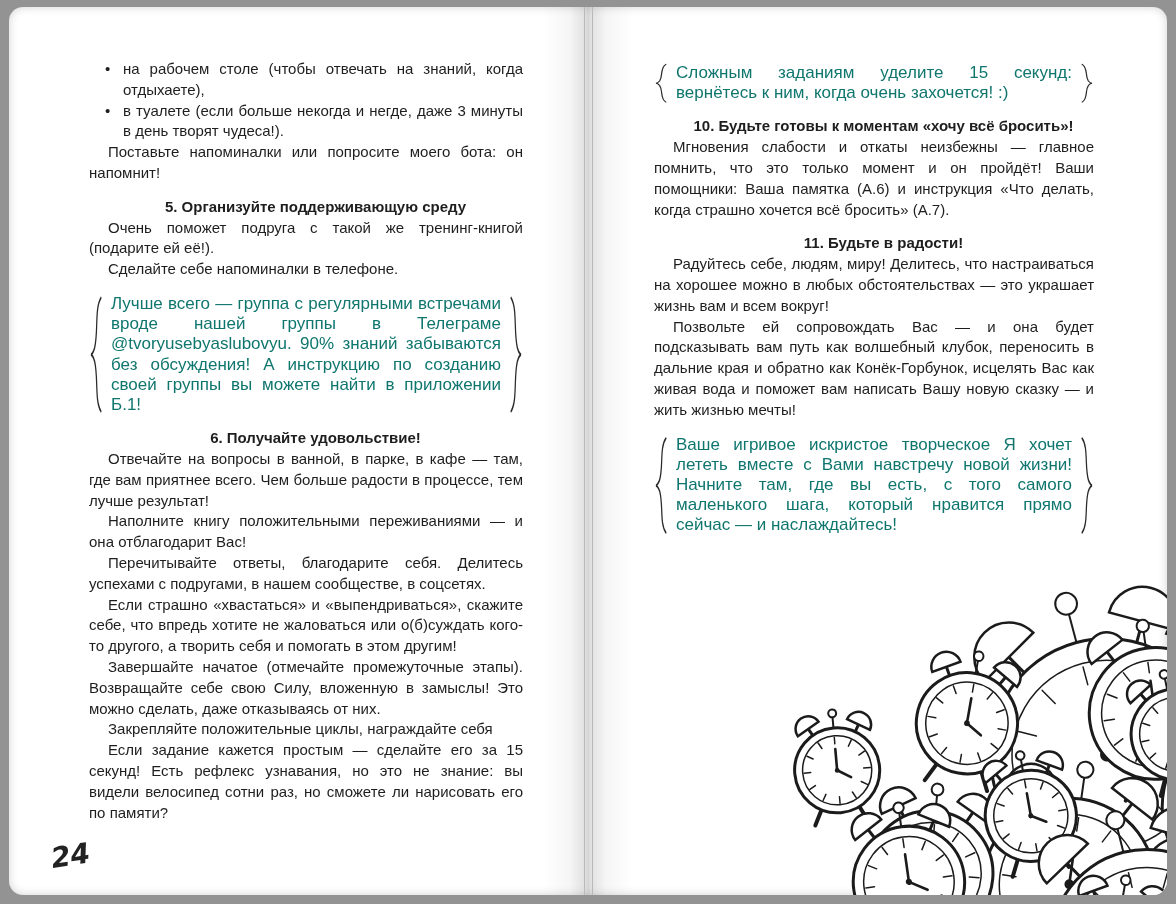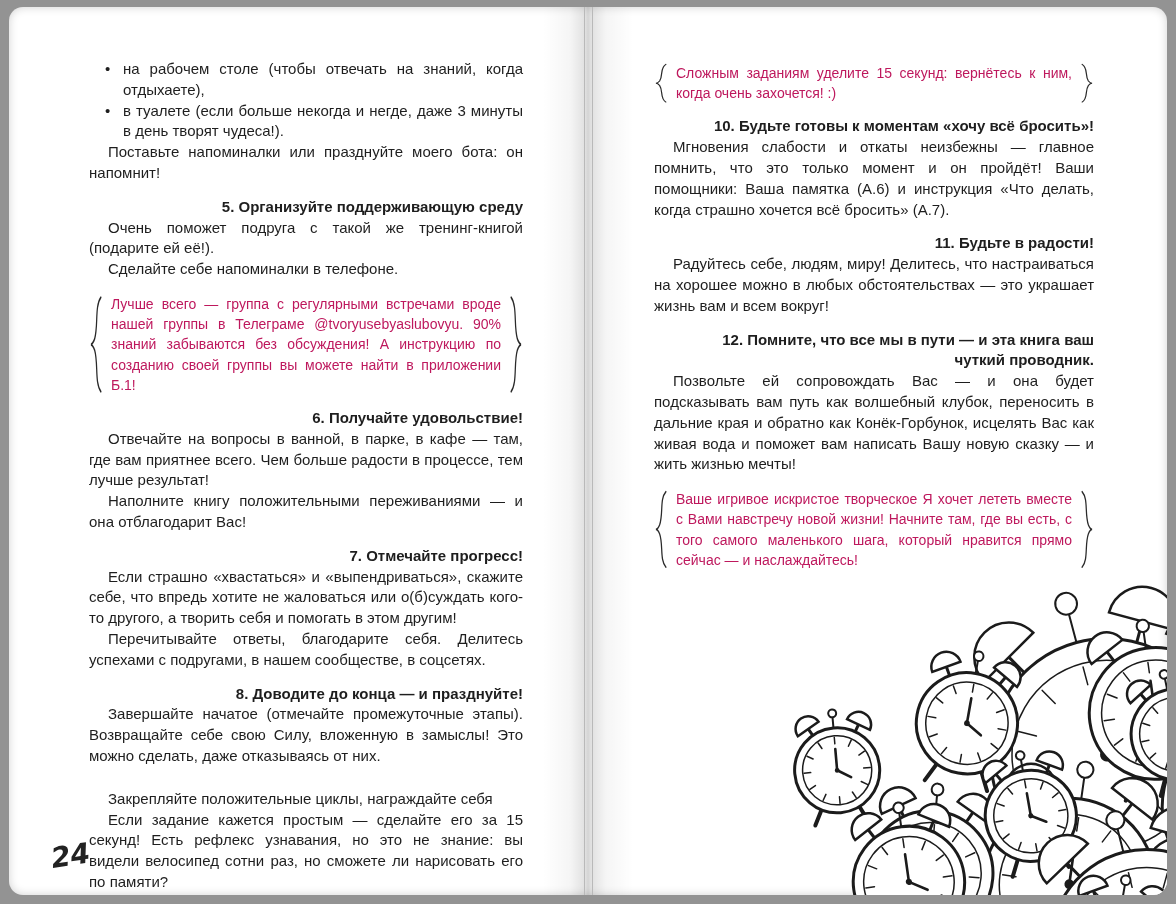--- a/index.html
+++ b/index.html
@@ -26,30 +26,30 @@
     content:"";position:absolute;top:0;bottom:0;width:1px;background:#b9b9b9;
   }
   .spine::before{left:41px;}
   .spine::after{left:49px;}
 
   .col{position:absolute;font-size:15px;line-height:20.8px;}
   .col-left{left:80px;top:52px;width:434px;}
   .col-right{left:645px;top:50px;width:440px;}
 
   p{margin:0;text-indent:19px;text-align:justify;}
-  .gap-top{margin-top:22px;}
+  .gap-top{margin-top:0;}
   h3{margin:13px 0 0 0;font-size:15px;line-height:20.8px;font-weight:bold;
-     text-indent:19px;text-align:right;}
+     text-indent:19px;text-align:center;}
 
   .bullet-row{display:flex;margin-left:16px;}
   .bullet-dot{flex:0 0 18px;}
   .bullet-text{flex:1;text-align:justify;}
 
   .aside{display:flex;align-items:stretch;gap:7px;margin:14px 0 13px 0;}
-  .aside-text{flex:1;font-size:14px;line-height:20.2px;color:#be185d;text-align:justify;}
+  .aside-text{flex:1;font-size:17px;line-height:20.2px;color:#0f766e;text-align:justify;}
   .brace{flex:0 0 15px;position:relative;}
   .brace svg{position:absolute;inset:0;width:100%;height:100%;}
   .brace path{fill:none;stroke:#2a2a2a;stroke-width:2;stroke-linecap:round;}
 
   .page-num{
     position:absolute;left:42px;top:832px;
     font-size:28px;font-style:italic;font-weight:bold;
     transform:rotate(-9deg);
     font-family:"DejaVu Sans", sans-serif;color:#222;
   }
@@ -66,21 +66,21 @@
   <div class="col col-left">
 
     <div class="bullet-row">
       <span class="bullet-dot">•</span>
       <span class="bullet-text">на рабочем столе (чтобы отвечать на знаний, когда отдыхаете),</span>
     </div>
     <div class="bullet-row">
       <span class="bullet-dot">•</span>
       <span class="bullet-text">в туалете (если больше некогда и негде, даже 3 минуты в день творят чудеса!).</span>
     </div>
-    <p>Поставьте напоминалки или празднуйте моего бота: он напомнит!</p>
+    <p>Поставьте напоминалки или попросите моего бота: он напомнит!</p>
 
     <h3>5. Организуйте поддерживающую среду</h3>
     <p>Очень поможет подруга с такой же тренинг-книгой (подарите ей её!).</p>
     <p>Сделайте себе напоминалки в телефоне.</p>
 
     <div class="aside">
       <span class="brace">
         <svg viewBox="0 0 24 90" preserveAspectRatio="none">
           <path d="M19 3 C9 11 15 28 9 40 C7 43.5 4 45 3 45 C4 45 7 46.5 9 50 C15 62 9 79 19 87"></path>
         </svg>
@@ -90,25 +90,23 @@
         <svg viewBox="0 0 24 90" preserveAspectRatio="none">
           <path d="M5 3 C15 11 9 28 15 40 C17 43.5 20 45 21 45 C20 45 17 46.5 15 50 C9 62 15 79 5 87"></path>
         </svg>
       </span>
     </div>
 
     <h3>6. Получайте удовольствие!</h3>
     <p>Отвечайте на вопросы в ванной, в парке, в кафе — там, где вам приятнее всего. Чем больше радости в процессе, тем лучше результат!</p>
     <p>Наполните книгу положительными переживаниями — и она отблагодарит Вас!</p>
 
-    <h3>7. Отмечайте прогресс!</h3>
+    <p>Перечитывайте ответы, благодарите себя. Делитесь успехами с подругами, в нашем сообществе, в соцсетях.</p>
     <p>Если страшно «хвастаться» и «выпендриваться», скажите себе, что впредь хотите не жаловаться или о(б)суждать кого-то другого, а творить себя и помогать в этом другим!</p>
-    <p>Перечитывайте ответы, благодарите себя. Делитесь успехами с подругами, в нашем сообществе, в соцсетях.</p>
 
-    <h3>8. Доводите до конца — и празднуйте!</h3>
     <p>Завершайте начатое (отмечайте промежуточные этапы). Возвращайте себе свою Силу, вложенную в замыслы! Это можно сделать, даже отказываясь от них.</p>
     <p class="gap-top">Закрепляйте положительные циклы, награждайте себя</p>
 
     <p>Если задание кажется простым — сделайте его за 15 секунд! Есть рефлекс узнавания, но это не знание: вы видели велосипед сотни раз, но сможете ли нарисовать его по памяти?</p>
   </div>
 
   <div class="col col-right">
 
     <div class="aside" style="margin-top:6px;">
       <span class="brace">
@@ -123,21 +121,20 @@
         </svg>
       </span>
     </div>
 
     <h3>10. Будьте готовы к моментам «хочу всё бросить»!</h3>
     <p>Мгновения слабости и откаты неизбежны — главное помнить, что это только момент и он пройдёт! Ваши помощники: Ваша памятка (А.6) и инструкция «Что делать, когда страшно хочется всё бросить» (А.7).</p>
 
     <h3>11. Будьте в радости!</h3>
     <p>Радуйтесь себе, людям, миру! Делитесь, что настраиваться на хорошее можно в любых обстоятельствах — это украшает жизнь вам и всем вокруг!</p>
 
-    <h3>12. Помните, что все мы в пути — и эта книга ваш чуткий проводник.</h3>
     <p>Позвольте ей сопровождать Вас — и она будет подсказывать вам путь как волшебный клубок, переносить в дальние края и обратно как Конёк-Горбунок, исцелять Вас как живая вода и поможет вам написать Вашу новую сказку — и жить жизнью мечты!</p>
 
     <div class="aside">
       <span class="brace">
         <svg viewBox="0 0 24 90" preserveAspectRatio="none">
           <path d="M19 3 C9 11 15 28 9 40 C7 43.5 4 45 3 45 C4 45 7 46.5 9 50 C15 62 9 79 19 87"></path>
         </svg>
       </span>
       <span class="aside-text">Ваше игривое искристое творческое Я хочет лететь вместе с Вами навстречу новой жизни! Начните там, где вы есть, с того самого маленького шага, который нравится прямо сейчас — и наслаждайтесь!</span>
       <span class="brace">

